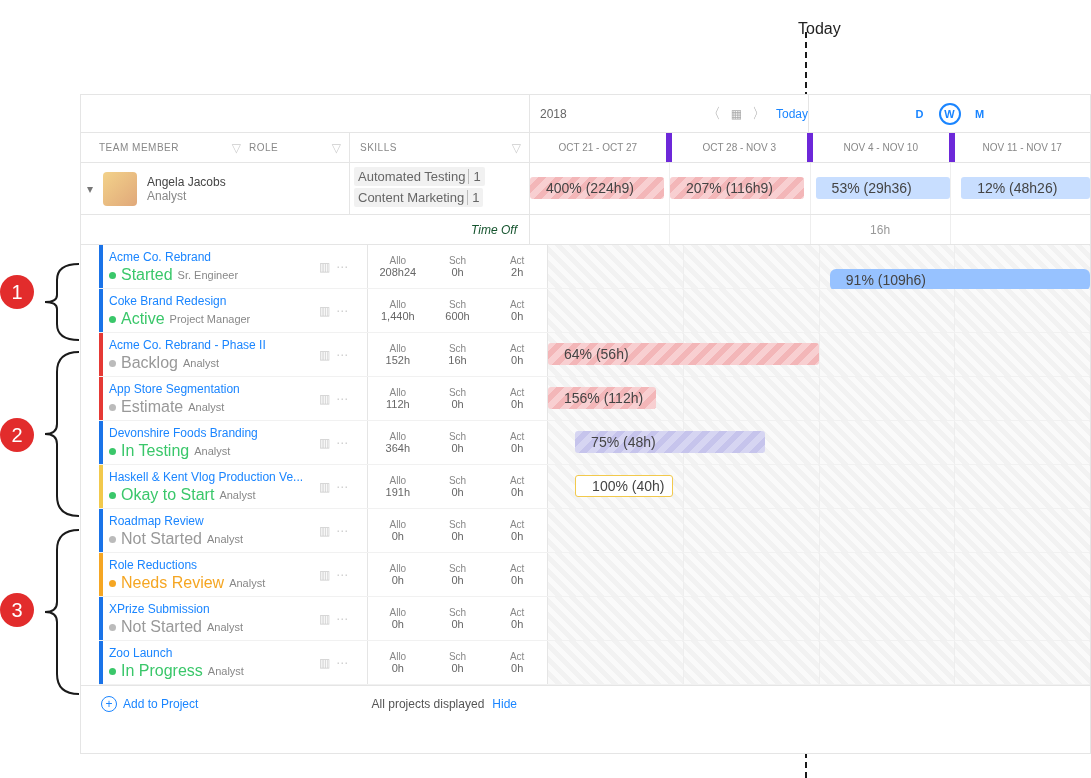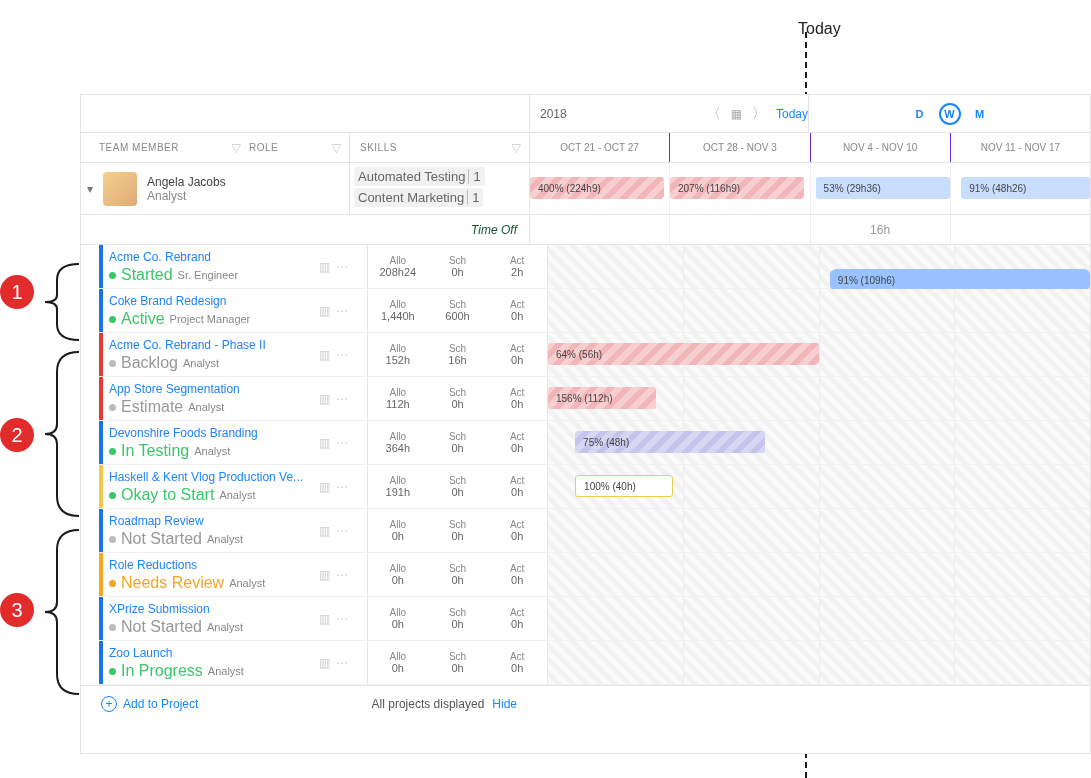--- a/index.html
+++ b/index.html
@@ -20,37 +20,37 @@
   .today-link { color:#1a85ff; font-weight:500; cursor:pointer; }
   .view-pill { width: 22px; height: 22px; display:flex;align-items:center;justify-content:center; font-size:11px; color:#1a85ff; font-weight:600; cursor:pointer; border-radius:50%; }
   .view-pill.sel { border: 2px solid #1a85ff; }
   .cols-header { display:flex; height: 30px; border-bottom:1px solid #e5e5e5; background:#fff; }
   .col-tm { width: 168px; padding-left:18px; display:flex; align-items:center; justify-content:space-between; padding-right:8px;}
   .col-role { width: 100px; display:flex; align-items:center; justify-content:space-between; padding-right:8px;}
   .col-skills { width: 180px; display:flex; align-items:center; justify-content:space-between; border-left:1px solid #e5e5e5; padding-left:10px; padding-right:8px;}
   .col-h { font-size:10px; color:#888; letter-spacing:0.5px; }
   .filter-icon { color:#ccc; font-size:12px; cursor:pointer; }
   .date-cells { flex:1; display:flex; border-left:1px solid #e5e5e5; }
-  .date-cell { flex:1; border-right:1px solid #6d28d9; display:flex; align-items:center; justify-content:center; font-size:10px; color:#888; }
+  .date-cell { flex:1; border-right:6px solid #6d28d9; display:flex; align-items:center; justify-content:center; font-size:10px; color:#888; }
   .date-cell:last-child { border-right:none; }
   .member-row { display:flex; height: 52px; border-bottom:1px solid #e5e5e5; background:#fff; }
   .member-left { width: 268px; display:flex; align-items:center; }
   .expand { width:18px; display:flex;justify-content:center; color:#777; cursor:pointer; }
   .avatar { width:34px; height:34px; border-radius:4px; background: linear-gradient(135deg,#f3d28a,#e0a87a); margin-left:4px;}
   .member-name { font-weight:500; color:#444; }
   .member-role { color:#888; }
   .skills-box { width:180px; border-left:1px solid #e5e5e5; padding:4px 4px;}
   .skill-pill { background:#f1f1f1; font-size:13px; color:#666; border-radius:2px; padding:2px 4px; margin-bottom:2px; display:inline-block;}
   .skill-pill .n { border-left:1px solid #bbb; padding-left:4px; margin-left:3px;}
   .timeline { flex:1; border-left:1px solid #e5e5e5; position:relative; }
   .stripe-cells { position:absolute; inset:0; display:flex; }
   .stripe-cells > div { flex:1; border-right:1px solid #eee; position:relative;}
   .stripe-cells > div:last-child { border-right:none; }
   .hatched::before { content: ""; position:absolute; inset:0; background: repeating-linear-gradient(45deg,#fafafa,#fafafa 5px,#f2f2f2 5px,#f2f2f2 10px);}
-  .bar { position:absolute; height:22px; border-radius:3px; display:flex; align-items:center; padding-left:8px; font-size:10px; color:#444; white-space:nowrap; overflow:hidden;}
+  .bar { position:absolute; height:22px; border-radius:3px; display:flex; align-items:center; padding-left:16px; font-size:14px; color:#444; white-space:nowrap; overflow:hidden;}
   .bar.redhatch { background: repeating-linear-gradient(135deg,#f8cfd1,#f8cfd1 6px,#f3b6b8 6px,#f3b6b8 12px);}
   .bar.purplehatch { background: repeating-linear-gradient(135deg,#d6d5f2,#d6d5f2 6px,#c6c4ec 6px,#c6c4ec 12px);}
   .bar.blue-l { background:#c8deff;}
   .bar.blue-m { background:#97c2ff;}
   .bar.purple { background:#bfbae9;}
   .bar.yellowline { background:#fff; border:1px solid #f2c94c;}
   .timeoff-row { display:flex; height:30px; border-bottom:1px solid #e5e5e5;}
   .timeoff-left { width:448px; display:flex; align-items:center; justify-content:flex-end; padding-right:12px; font-style:italic; color:#14532d;}
   .project-row { display:flex; height:44px; border-bottom:1px solid #f1f1f1; background:#fff;}
   .proj-color { width:4px; }
@@ -155,21 +155,21 @@
         <div class="stripe-cells">
             <div></div>
             <div></div>
             <div></div>
             <div></div>
           </div>
       <div class="bar redhatch" style="left: 0%; width: 24%; top: 14px;">400% (224h9)</div>
           <div class="bar redhatch" style="left: 25%; width: 24%; top: 14px;">207% (116h9)</div>
           <div class="bar purplehatch" style="left: 0%; width: 50%; top: 16px; z-index: -1;"></div>
           <div class="bar blue-l" style="left: 51%; width: 24%; top: 14px;">53% (29h36)</div>
-          <div class="bar blue-l" style="left: 77%; width: 23%; top: 14px;">91% (48h26)</div>
+          <div class="bar blue-l" style="left: 77%; width: 23%; top: 14px;">12% (48h26)</div>
         </div>
     </div>
 
     <div class="timeoff-row">
       <div class="timeoff-left">Time Off</div>
       <div class="timeline">
         <div class="stripe-cells">
             <div></div>
             <div></div>
             <div style="display:flex;align-items:center;justify-content:center;color:#999;">16h</div>

